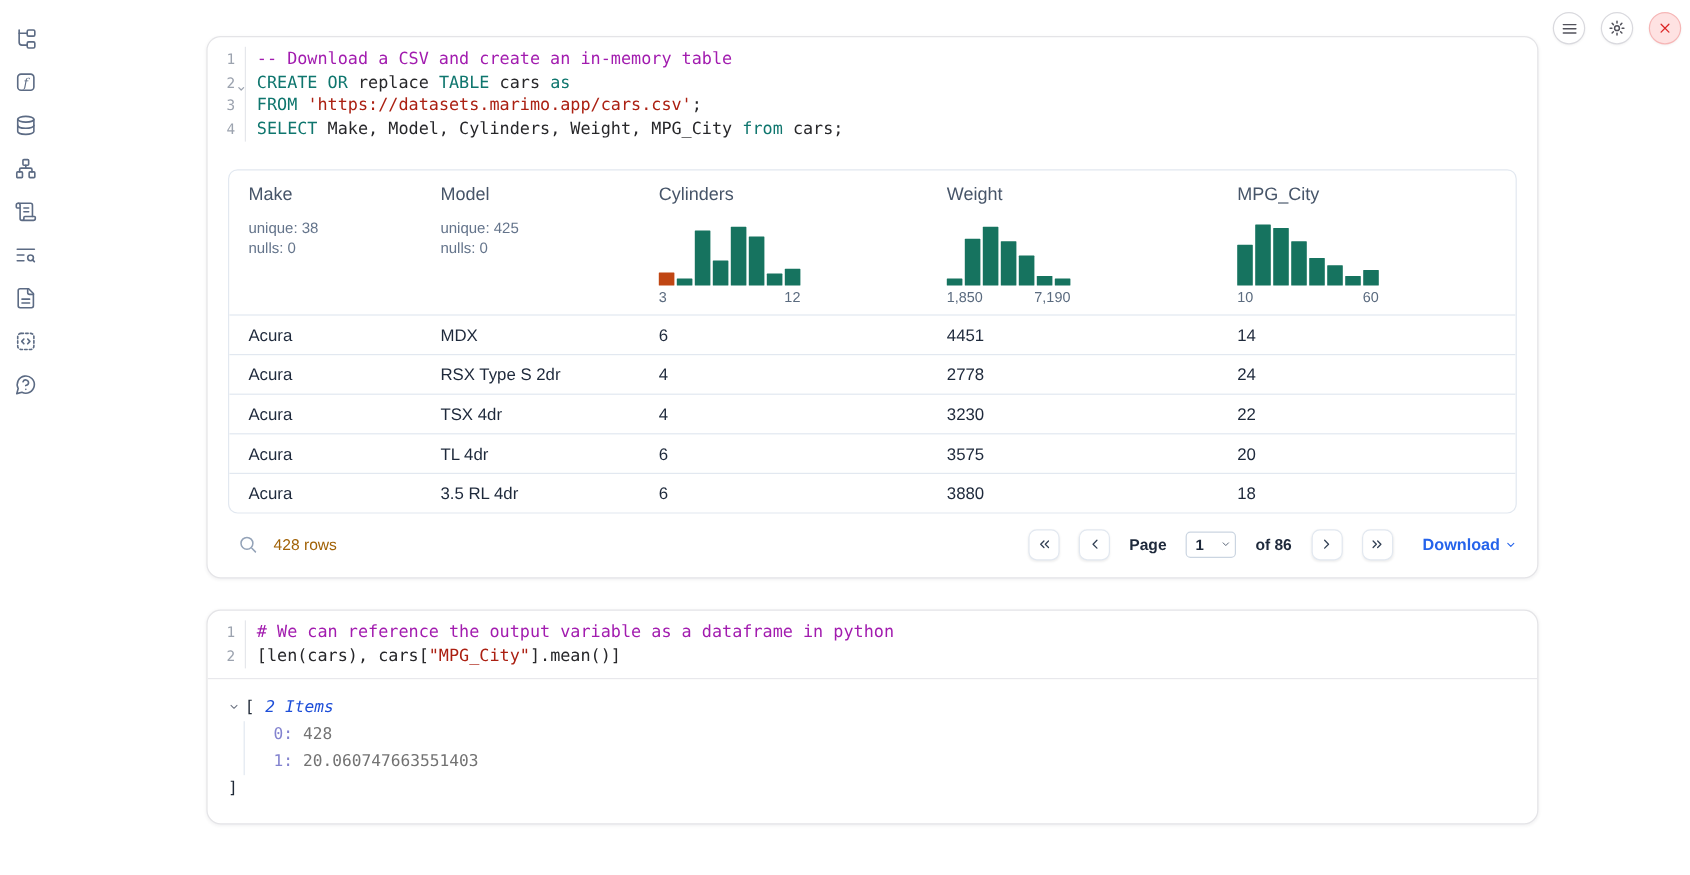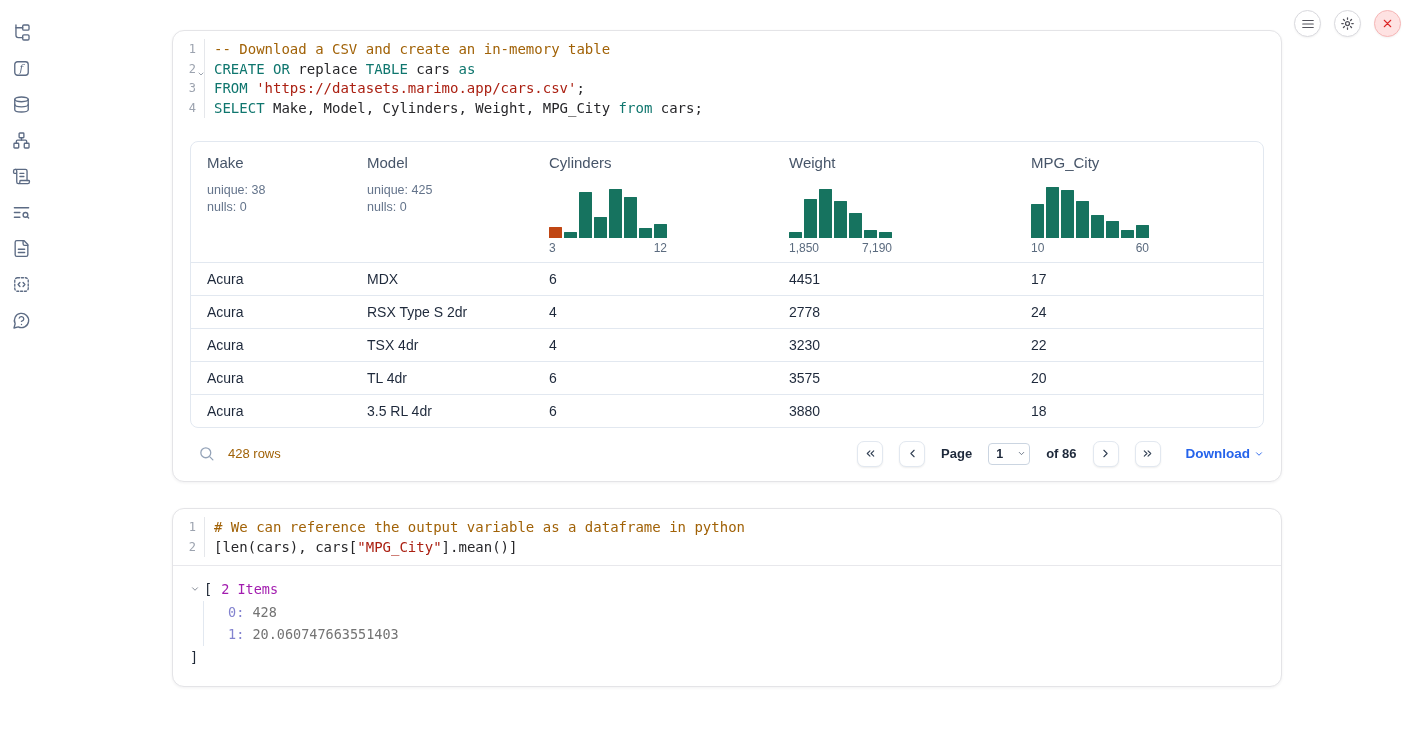--- a/index.html
+++ b/index.html
@@ -36,21 +36,21 @@
   .code::before { content:""; position:absolute; left:31px; top:8px; bottom:8px;
                   width:1px; background:#e5e7eb; }
   .line { display:flex; }
   .ln { flex:0 0 31px; padding-right:8px; text-align:right; color:#9ca3af;
         font-size:12px; line-height:19.5px; position:relative; }
   .fold { position:absolute; right:-1px; top:5px; }
   .lc { padding-left:10px; white-space:pre; }
   .tok-p   { color:#27272a; }
   .tok-kw  { color:#0f766e; }
   .tok-str { color:#ab2012; }
-  .tok-com { color:#a16207; }
+  .tok-com { color:#a21caf; }
   .code.bordered { border-bottom:1px solid #e8e8ec; }
 
   
   .outvar { display:flex; align-items:center; gap:8px; height:28px;
             padding:0 35px 0 12px; border-top:1px solid #ececf0; border-bottom:1px solid #e4e4e7; }
   .outvar label { font-size:12.5px; font-weight:bold; color:#0e6190; }
   .outvar input { width:82px; height:19px; border:1px solid #c9d4e0; border-radius:4px;
                   padding:0 6px; font-family:"Liberation Sans",sans-serif;
                   font-size:11.5px; font-weight:bold; color:#0e6190; outline:none; }
   .lang-badge { margin-left:auto; font-size:12px; font-weight:bold; color:#0e6190; }
@@ -96,21 +96,21 @@
               font-family:"Liberation Sans",sans-serif; }
   .download svg { stroke:#2563eb; fill:none; stroke-width:2.2; stroke-linecap:round; stroke-linejoin:round; }
 
   
   .pyout { padding:12px 17px 18px; font-family:"DejaVu Sans Mono", monospace;
            font-size:13.5px; line-height:22.5px; color:#1f2937; }
   .tree-head { display:flex; align-items:center; }
   .tree-caret { border:none; background:none; cursor:pointer; width:13px;
                 display:flex; align-items:center; margin-right:1px; }
   .tree-caret svg { stroke:#6b7280; fill:none; stroke-width:2; stroke-linecap:round; stroke-linejoin:round; }
-  .items-label { color:#a21caf; margin-left:9px; }
+  .items-label { color:#1d4ed8; font-style:italic; margin-left:9px; }
   .tree-entries { margin-left:13px; border-left:1px solid #e2e8f0; padding-left:24px; }
   .tkey { color:#8383cf; }
   .tval { color:#737373; }
 </style>
 </head>
 <body>
 
 <aside class="sidebar">
   <button class="sb-btn">
     <svg width="19" height="19" viewBox="0 0 24 24">
@@ -305,21 +305,21 @@
               </div>
             </div>
           </div>
         </div>
 
         <div class="grid5 trow">
           <div class="tcell">Acura</div>
           <div class="tcell">MDX</div>
           <div class="tcell">6</div>
           <div class="tcell">4451</div>
-          <div class="tcell">17</div>
+          <div class="tcell">14</div>
         </div>
         <div class="grid5 trow">
           <div class="tcell">Acura</div>
           <div class="tcell">RSX Type S 2dr</div>
           <div class="tcell">4</div>
           <div class="tcell">2778</div>
           <div class="tcell">24</div>
         </div>
         <div class="grid5 trow">
           <div class="tcell">Acura</div>

